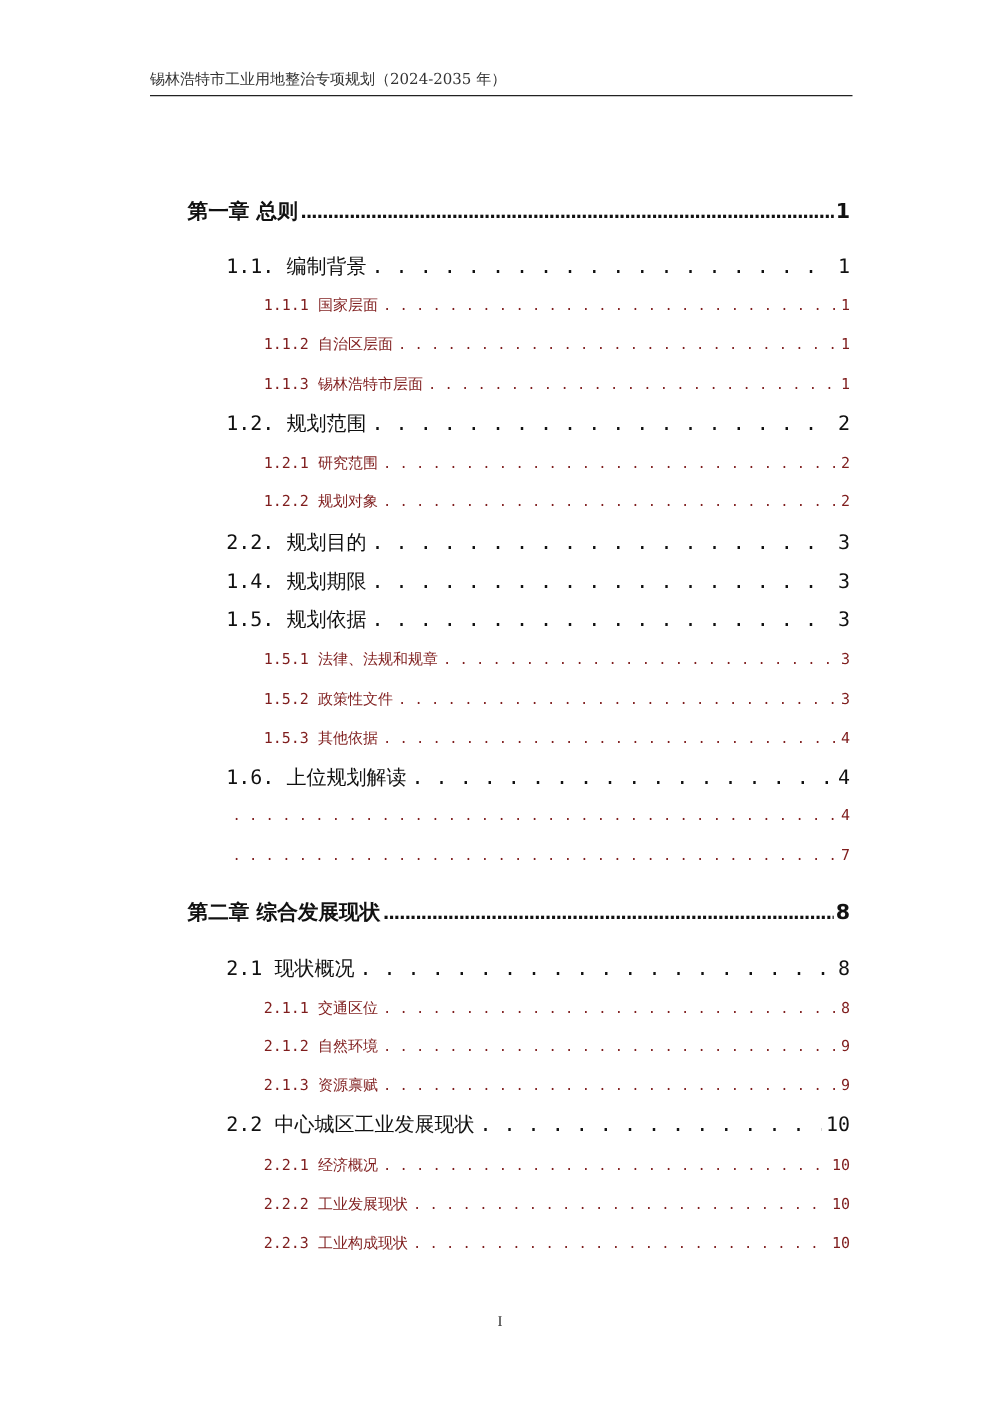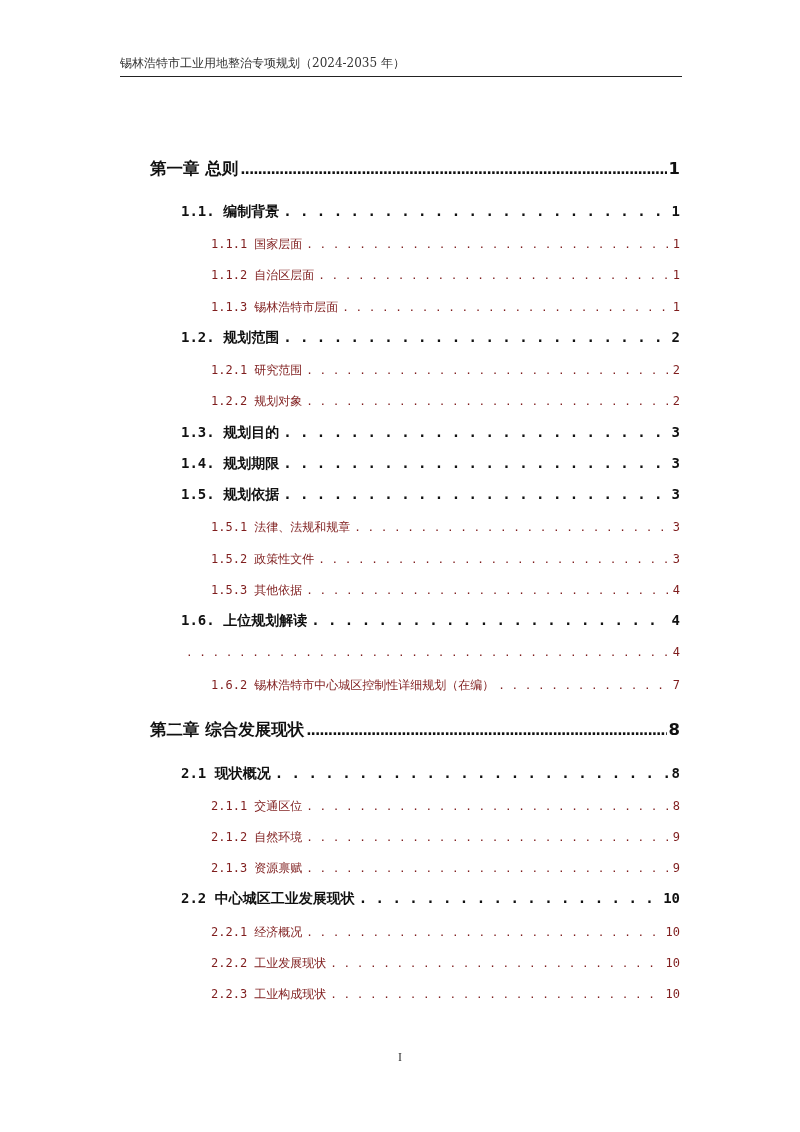--- a/index.html
+++ b/index.html
@@ -22,21 +22,21 @@
     }
     .toc-row .label { flex: 0 0 auto; margin-left: 29px; }
     .toc-row .leader { flex: 1 1 auto; overflow: hidden; margin: 0 4px; }
     .toc-row .leader::before { content: ". . . . . . . . . . . . . . . . . . . . . . . . . . . . . . . . . . . . . . . . . . . . . . . . . . . . . . . . . . . . . . . . . . . . . . . . . . . . . . . . . . . . . . . . . . . . . . . . . . . . . . . . . . . ."; }
     .toc-row .page-num { flex: 0 0 auto; }
 
     .lvl-chapter { left: 121px; font-family: "DejaVu Sans", sans-serif; font-weight: bold; font-size: 16.5px; color: #111; }
     .lvl-chapter .leader { margin: 0 2px; letter-spacing: -1px; font-size: 14px; }
     .lvl-chapter .leader::before { content: "......................................................................................................................................................................................................."; }
 
-    .lvl-section { left: 152px; font-family: "DejaVu Sans Mono", monospace; font-weight: bold; font-size: 14px; color: #111; }
+    .lvl-section { left: 152px; font-family: "DejaVu Sans Mono", monospace; font-weight: normal; font-size: 16px; color: #111; }
     .lvl-section .leader { letter-spacing: 0px; }
 
     .lvl-sub { left: 182px; font-family: "DejaVu Sans Mono", monospace; font-size: 12px; color: #7f1d1d; }
     .lvl-sub .leader { letter-spacing: 0px; font-size: 11px; }
 
     .footer-page {
       position: absolute; left: 0; width: 800px; top: 1050px; text-align: center;
       font-family: "Liberation Serif", serif; font-size: 12px; color: #333;
     }
   </style>
@@ -85,21 +85,21 @@
     <span class="leader"></span>
     <span class="page-num">2</span>
   </div>
   <div class="toc-row lvl-sub" style="top:393px">
     <span class="label">1.2.2 规划对象</span>
     <span class="leader"></span>
     <span class="page-num">2</span>
   </div>
 
   <div class="toc-row lvl-section" style="top:424px">
-    <span class="label">1.3. 规划目的</span>
+    <span class="label">2.2. 规划目的</span>
     <span class="leader"></span>
     <span class="page-num">3</span>
   </div>
   <div class="toc-row lvl-section" style="top:455px">
     <span class="label">1.4. 规划期限</span>
     <span class="leader"></span>
     <span class="page-num">3</span>
   </div>
   <div class="toc-row lvl-section" style="top:486px">
     <span class="label">1.5. 规划依据</span>
@@ -125,21 +125,20 @@
   <div class="toc-row lvl-section" style="top:612px">
     <span class="label">1.6. 上位规划解读</span>
     <span class="leader"></span>
     <span class="page-num">4</span>
   </div>
   <div class="toc-row lvl-sub" style="top:645px">
     <span class="leader"></span>
     <span class="page-num">4</span>
   </div>
   <div class="toc-row lvl-sub" style="top:677px">
-    <span class="label">1.6.2 锡林浩特市中心城区控制性详细规划（在编）</span>
     <span class="leader"></span>
     <span class="page-num">7</span>
   </div>
 
   <div class="toc-row lvl-chapter" style="top:719px">
     <span class="label">第二章  综合发展现状</span>
     <span class="leader"></span>
     <span class="page-num">8</span>
   </div>
 

